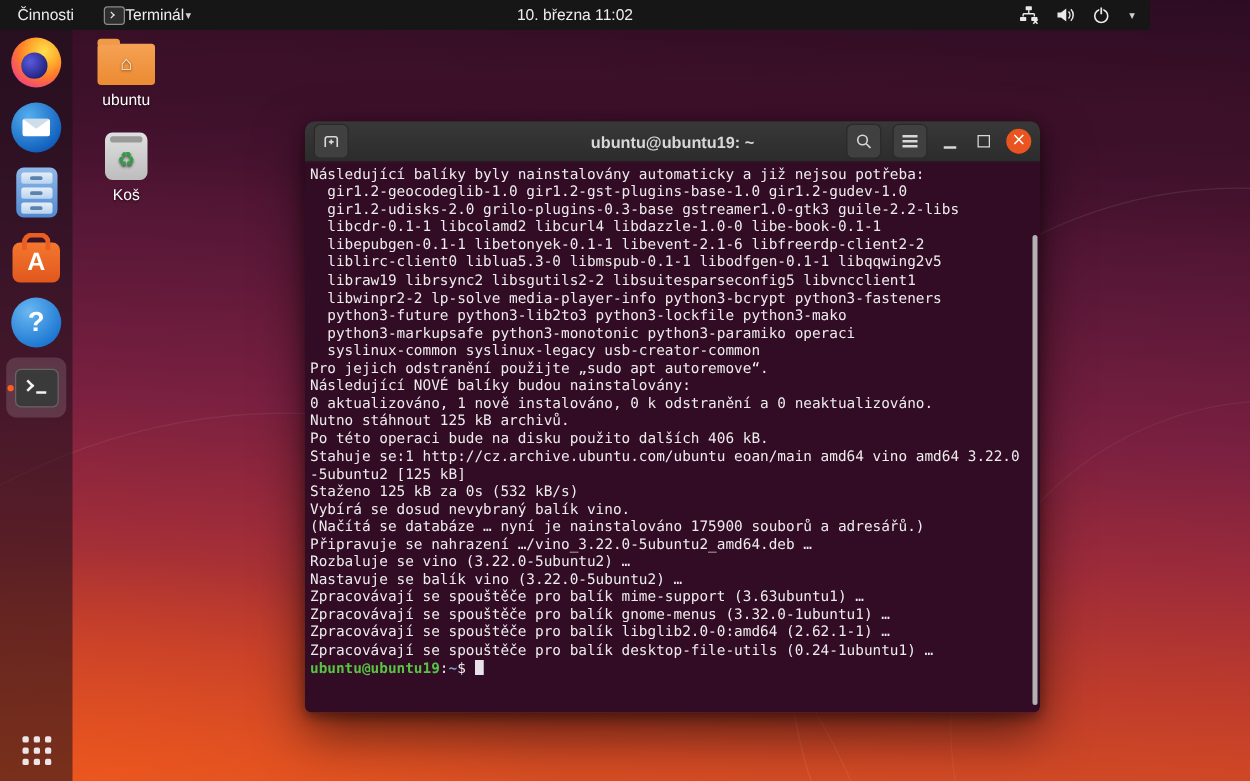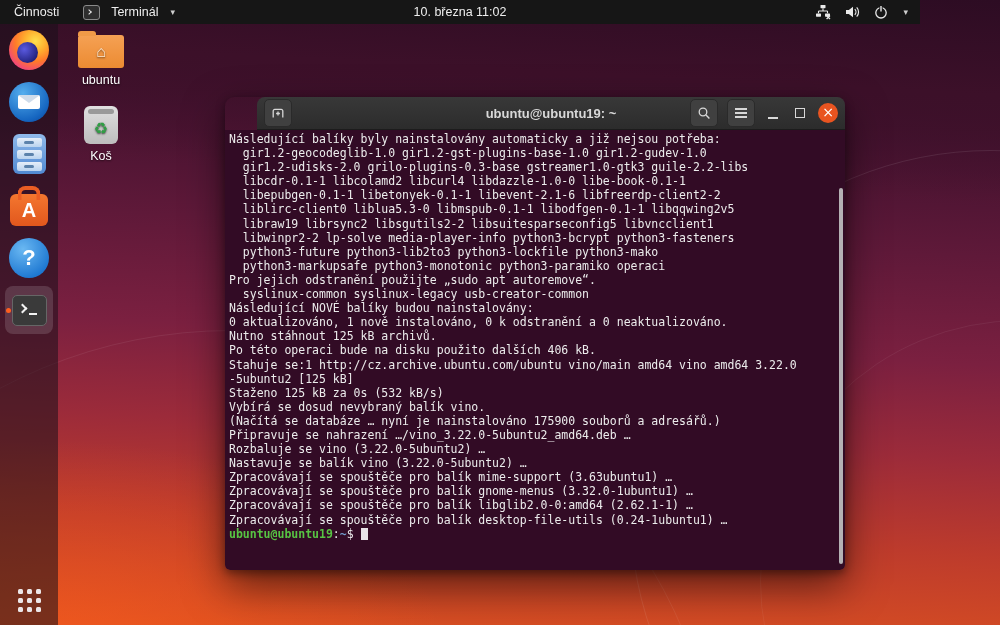--- a/index.html
+++ b/index.html
@@ -15,21 +15,21 @@
       linear-gradient(183deg,#2d0c23 0%,#3e102b 0,#2d0c23 0,#2d0c23 8%,#451230 22%,#5f1939 38%,#7b2040 54%,#9c2b3a 68%,#bd3b2c 82%,#dd5220 100%);
   }
   .arc{position:absolute;border-radius:50%;border:1px solid rgba(255,255,255,.09);}
   .arc1{width:720px;height:720px;left:630px;top:150px;}
   .arc2{width:980px;height:980px;left:-260px;top:330px;border-color:rgba(255,255,255,.07);}
   .arc3{width:520px;height:520px;left:760px;top:320px;border-color:rgba(255,255,255,.06);}
   
   .topbar{position:absolute;left:0;top:0;width:920px;height:24px;background:#161616;
     display:flex;align-items:center;color:#eeeeee;font-size:12.5px;z-index:50;text-align:center;}
   .tb-activities{padding:0 14px;height:24px;line-height:24px;cursor:default;}
-  .tb-appmenu{display:flex;align-items:center;gap:11px;padding:0 10px;height:24px;}
+  .tb-appmenu{display:flex;align-items:center;gap:0;padding:0 10px;height:24px;}
   .mini-term{width:15px;height:13px;background:#2e2e2e;border:1px solid #8a8a8a;border-radius:3px;position:relative;}
   .mini-term::before{content:"";position:absolute;left:3px;top:4px;width:3px;height:3px;
     border-right:1.3px solid #e8e8e8;border-bottom:1.3px solid #e8e8e8;transform:rotate(-45deg);}
   .tb-chevron{font-size:9px;color:#cfcfcf;margin-left:1px;}
   .tb-clock{position:absolute;left:50%;transform:translateX(-50%);top:0;line-height:24px;font-size:12.5px;}
   .tb-status{margin-left:auto;display:flex;align-items:center;gap:13px;padding-right:12px;height:24px;}
   .tb-status svg{display:block;}
   
   .dock{position:absolute;left:0;top:24px;bottom:0;width:58px;background:rgba(26,16,26,.55);
     display:flex;flex-direction:column;align-items:center;padding-top:2px;gap:4px;z-index:40;}
@@ -67,22 +67,22 @@
     text-shadow:0 1px 2px rgba(0,0,0,.65);z-index:10;}
   .di-ubuntu{left:62px;top:28px;}
   .di-trash{left:62px;top:106px;}
   .folder{width:46px;height:33px;background:linear-gradient(#f5a154,#ec8b32);border-radius:3px;
     margin:7px auto 5px;position:relative;line-height:33px;font-size:16px;color:rgba(255,240,222,.95);}
   .folder::before{content:"";position:absolute;top:-4px;left:0;width:18px;height:5px;background:#f09a48;border-radius:3px 3px 0 0;}
   .trash{width:34px;height:38px;background:linear-gradient(#e0e0e0,#bdbdbd);border-radius:6px;
     margin:0 auto 5px;position:relative;line-height:46px;font-size:16px;color:#2f9e44;}
   .trash::before{content:"";position:absolute;top:3px;left:4px;right:4px;height:5px;background:#9a9a9a;border-radius:3px;}
   
-  .window{position:absolute;left:225px;top:97px;width:588px;height:473px;z-index:30;
-    border-radius:9px 9px 5px 5px;box-shadow:0 16px 40px rgba(0,0,0,.55),0 3px 10px rgba(0,0,0,.4);padding-left:32px;}
+  .window{position:absolute;left:244px;top:97px;width:588px;height:473px;z-index:30;
+    border-radius:9px 9px 5px 5px;box-shadow:0 16px 40px rgba(0,0,0,.55),0 3px 10px rgba(0,0,0,.4);}
   .titlebar{height:33px;background:linear-gradient(#383838,#2c2c2c);border-radius:8px 8px 0 0;
     border-bottom:1px solid #1c1c1c;display:flex;align-items:center;padding:0 7px;position:relative;box-sizing:border-box;}
   .tb-btn{width:26px;height:26px;background:#404040;border:1px solid #2a2a2a;border-radius:5px;
     display:flex;align-items:center;justify-content:center;flex:0 0 auto;}
   .win-title{position:absolute;left:50%;transform:translateX(-50%);font-weight:bold;font-size:13px;color:#d8d8d8;white-space:nowrap;}
   .tb-right{margin-left:auto;display:flex;align-items:center;gap:9px;}
   .burger{width:12px;height:2px;background:#d8d8d8;box-shadow:0 -4px 0 #d8d8d8,0 4px 0 #d8d8d8;}
   .ctl{width:18px;height:18px;display:flex;align-items:center;justify-content:center;}
   .min-glyph{width:10px;height:2px;background:#d8d8d8;margin-top:9px;}
   .max-glyph{width:8px;height:8px;border:1.5px solid #d8d8d8;}
@@ -224,27 +224,27 @@
         <div class="tline">Následující balíky byly nainstalovány automaticky a již nejsou potřeba:</div>
         <div class="tline">  gir1.2-geocodeglib-1.0 gir1.2-gst-plugins-base-1.0 gir1.2-gudev-1.0</div>
         <div class="tline">  gir1.2-udisks-2.0 grilo-plugins-0.3-base gstreamer1.0-gtk3 guile-2.2-libs</div>
         <div class="tline">  libcdr-0.1-1 libcolamd2 libcurl4 libdazzle-1.0-0 libe-book-0.1-1</div>
         <div class="tline">  libepubgen-0.1-1 libetonyek-0.1-1 libevent-2.1-6 libfreerdp-client2-2</div>
         <div class="tline">  liblirc-client0 liblua5.3-0 libmspub-0.1-1 libodfgen-0.1-1 libqqwing2v5</div>
         <div class="tline">  libraw19 librsync2 libsgutils2-2 libsuitesparseconfig5 libvncclient1</div>
         <div class="tline">  libwinpr2-2 lp-solve media-player-info python3-bcrypt python3-fasteners</div>
         <div class="tline">  python3-future python3-lib2to3 python3-lockfile python3-mako</div>
         <div class="tline">  python3-markupsafe python3-monotonic python3-paramiko operaci</div>
+        <div class="tline">  syslinux-common syslinux-legacy usb-creator-common</div>
         <div class="tline">Pro jejich odstranění použijte „sudo apt autoremove“.</div>
-        <div class="tline">  syslinux-common syslinux-legacy usb-creator-common</div>
         <div class="tline">Následující NOVÉ balíky budou nainstalovány:</div>
         <div class="tline">0 aktualizováno, 1 nově instalováno, 0 k odstranění a 0 neaktualizováno.</div>
         <div class="tline">Nutno stáhnout 125 kB archivů.</div>
         <div class="tline">Po této operaci bude na disku použito dalších 406 kB.</div>
-        <div class="tline">Stahuje se:1 http://cz.archive.ubuntu.com/ubuntu vino/main amd64 vino amd64 3.22.0</div>
+        <div class="tline">Stahuje se:1 http://cz.archive.ubuntu.com/ubuntu eoan/main amd64 vino amd64 3.22.0</div>
         <div class="tline">-5ubuntu2 [125 kB]</div>
         <div class="tline">Staženo 125 kB za 0s (532 kB/s)</div>
         <div class="tline">Vybírá se dosud nevybraný balík vino.</div>
         <div class="tline">(Načítá se databáze … nyní je nainstalováno 175900 souborů a adresářů.)</div>
         <div class="tline">Připravuje se nahrazení …/vino_3.22.0-5ubuntu2_amd64.deb …</div>
         <div class="tline">Rozbaluje se vino (3.22.0-5ubuntu2) …</div>
         <div class="tline">Nastavuje se balík vino (3.22.0-5ubuntu2) …</div>
         <div class="tline">Zpracovávají se spouštěče pro balík mime-support (3.63ubuntu1) …</div>
         <div class="tline">Zpracovávají se spouštěče pro balík gnome-menus (3.32.0-1ubuntu1) …</div>
         <div class="tline">Zpracovávají se spouštěče pro balík libglib2.0-0:amd64 (2.62.1-1) …</div>

